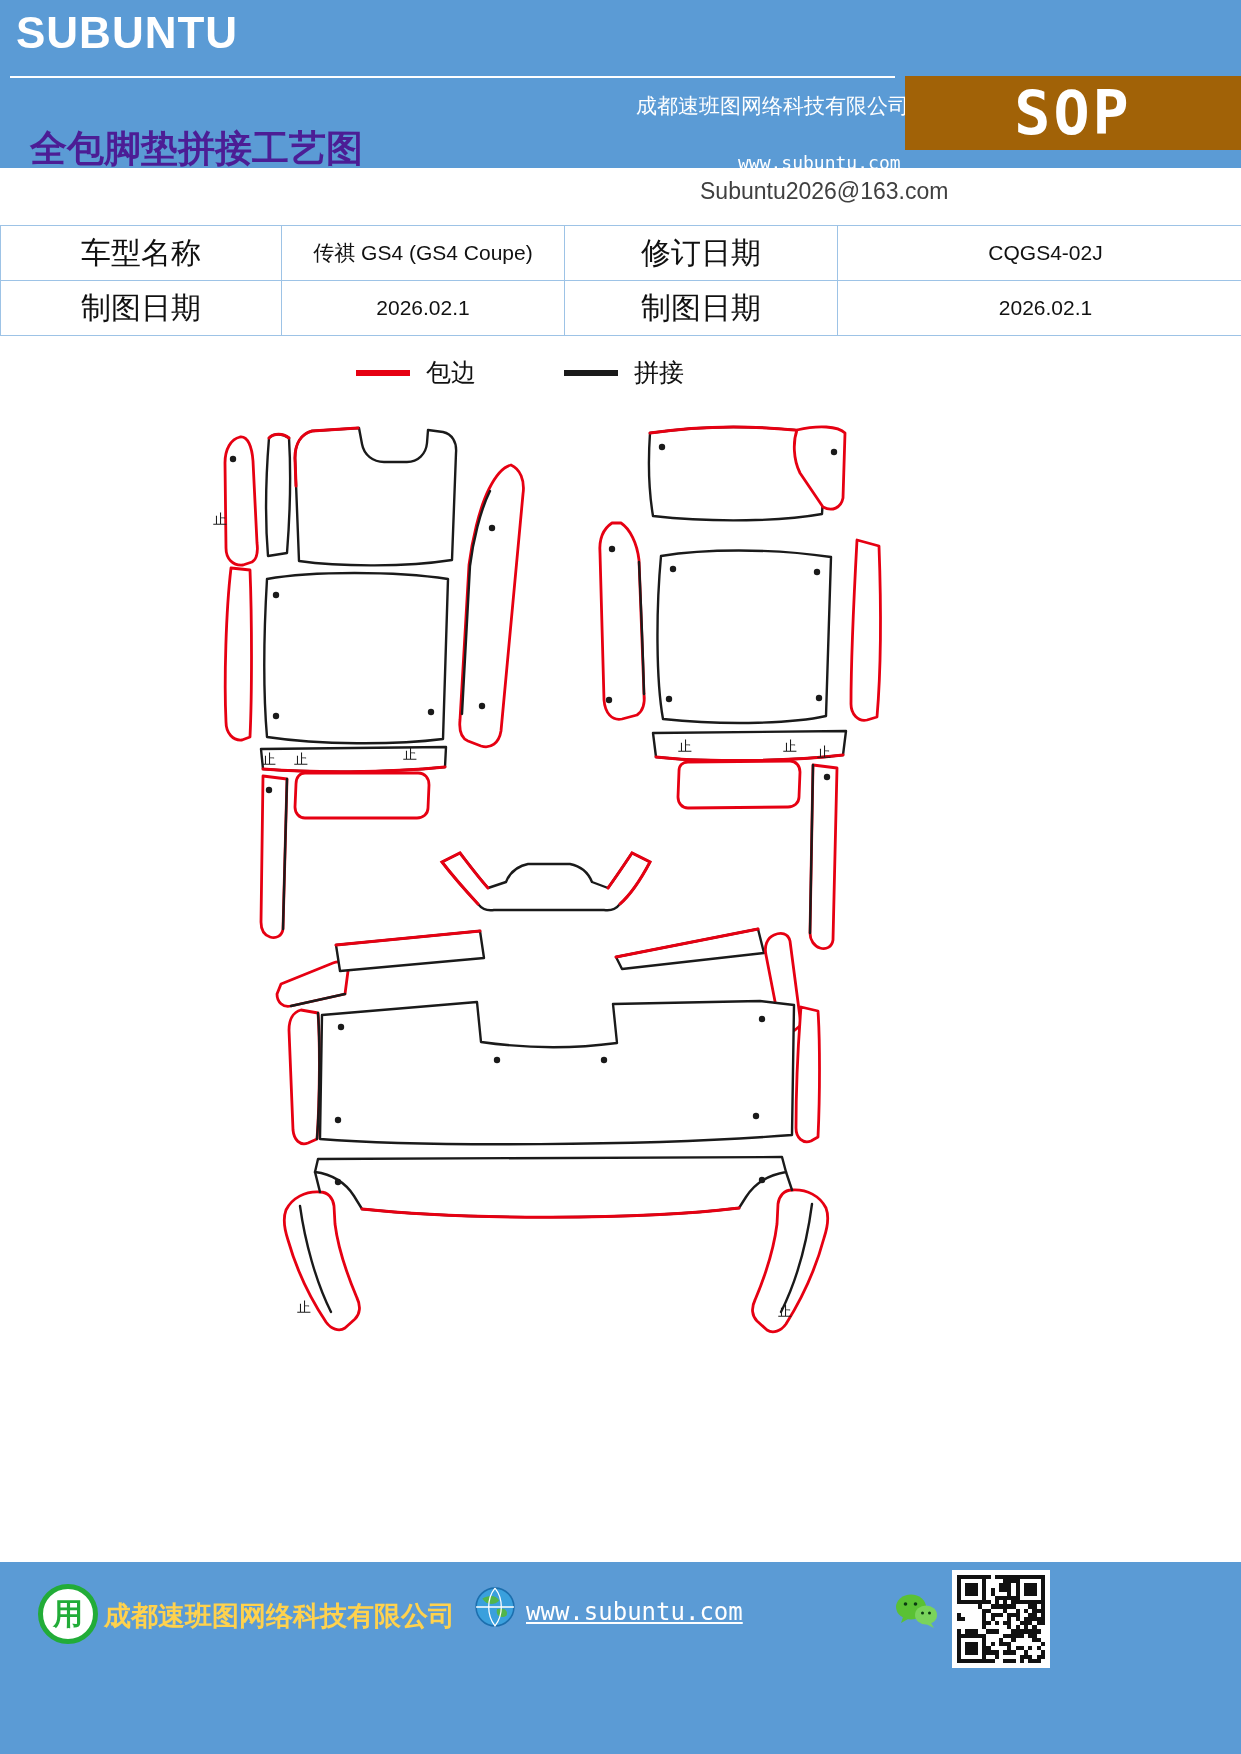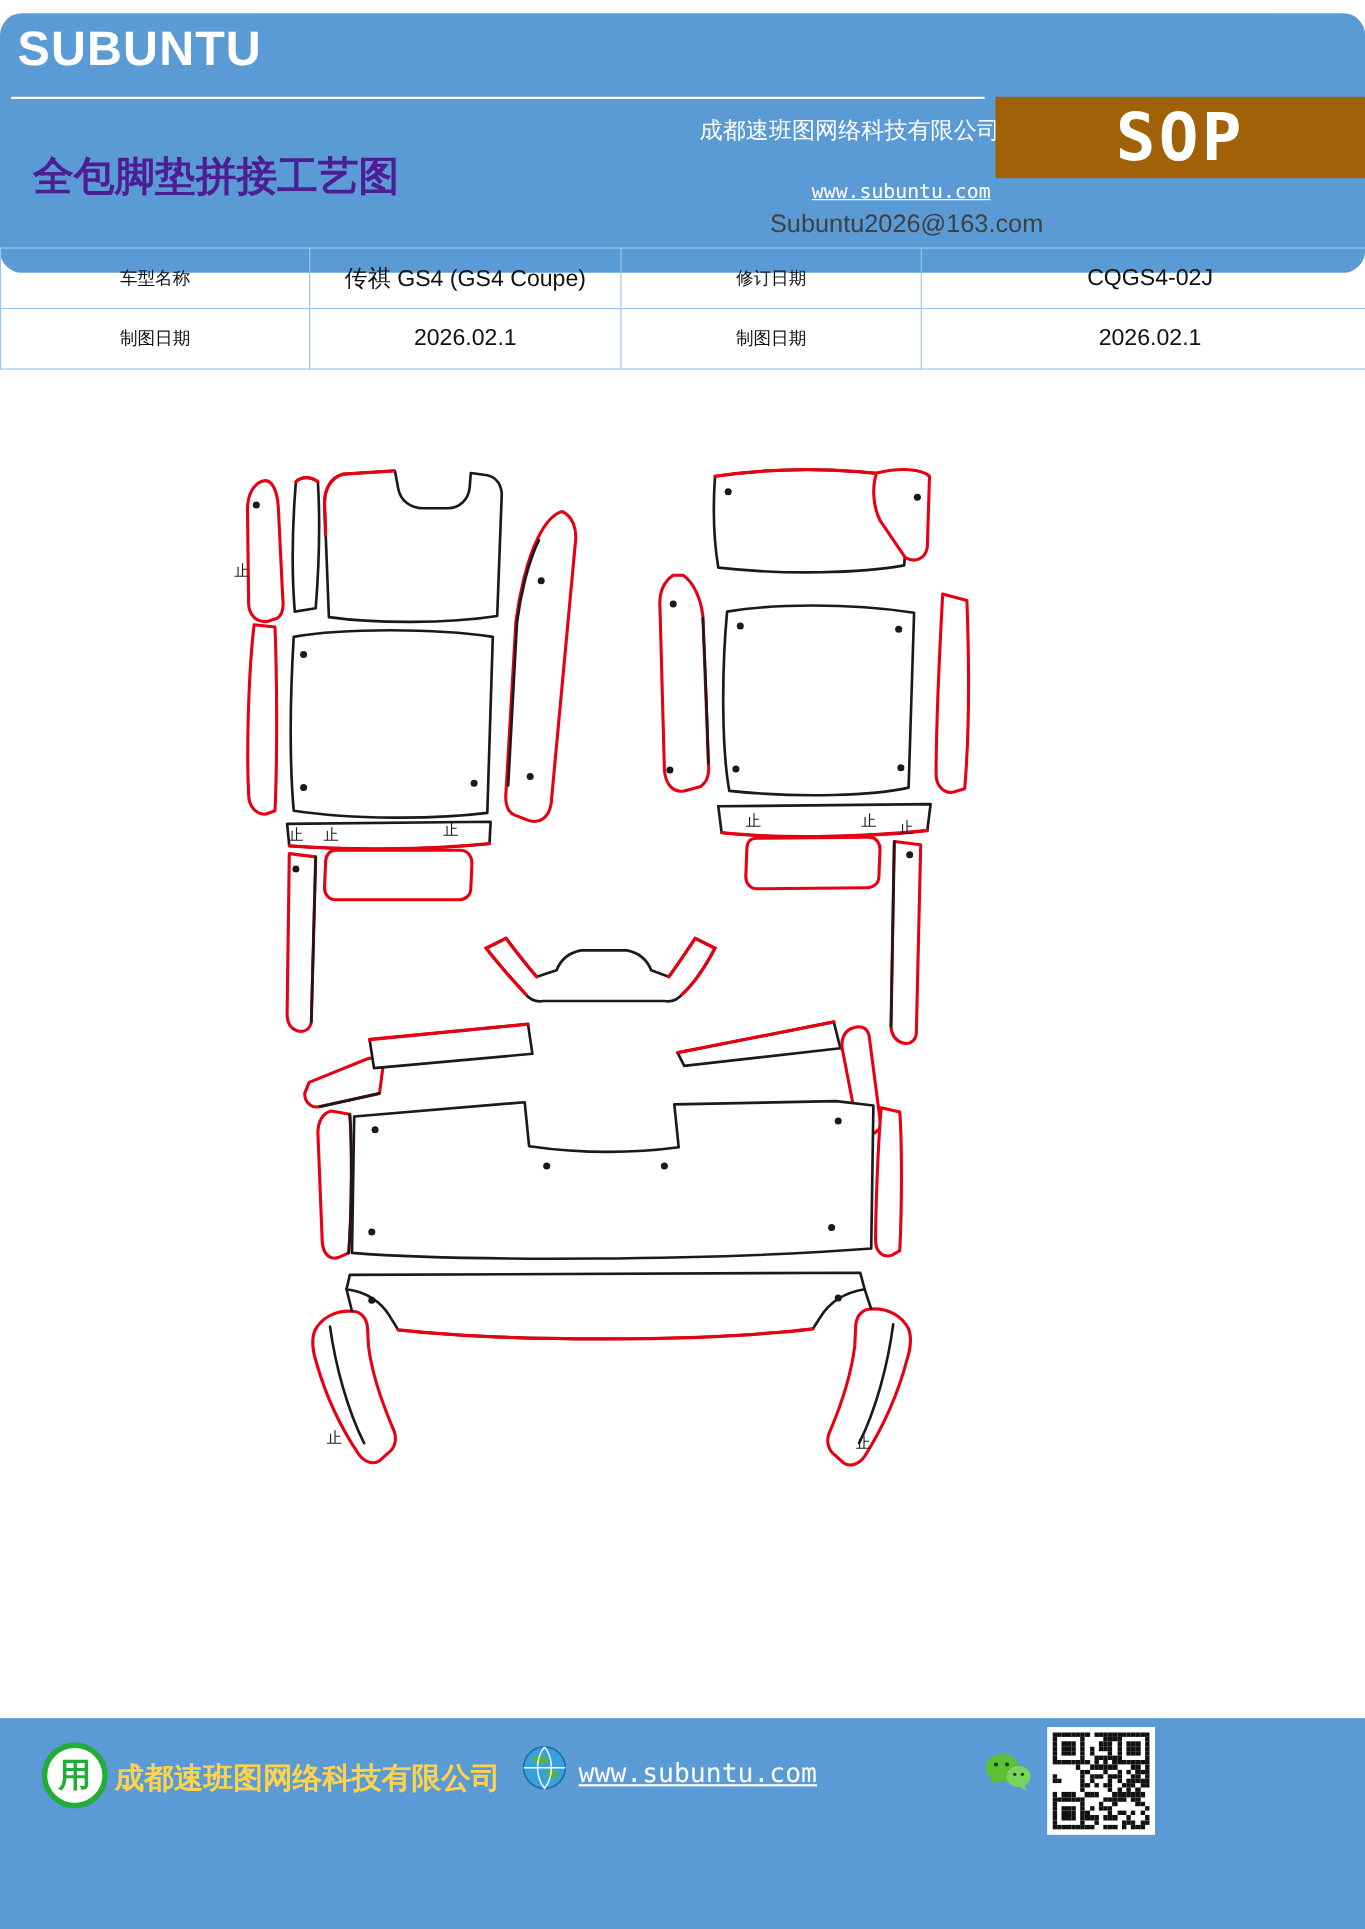--- a/index.html
+++ b/index.html
@@ -1,37 +1,37 @@
 <!DOCTYPE html>
 <html><head>
 <meta charset="utf-8">
 <style>
   html,body{margin:0;padding:0;}
   body{width:1241px;height:1754px;position:relative;background:#fff;
        font-family:"Liberation Sans",sans-serif;overflow:hidden;}
   .page{position:absolute;inset:0;width:1241px;height:1754px;}
 
   
-  .header{position:absolute;left:0;top:12px;width:1241px;height:236px;background:#5b9bd5;border-radius:20px;}
+  .header{position:absolute;left:0;top:0;width:1241px;height:168px;background:#5b9bd5;}
   .brand{position:absolute;left:16px;top:8px;font-size:44px;font-weight:800;color:#fff;letter-spacing:1px;}
   .header-rule{position:absolute;left:10px;top:76px;width:885px;height:2px;background:#fff;}
   .doc-title{position:absolute;left:30px;top:124px;font-size:37px;font-weight:700;color:#4c1d95;}
   .company{position:absolute;left:636px;top:92px;font-size:21px;color:#fff;font-family:"Liberation Serif",serif;}
   .website{position:absolute;left:738px;top:152px;font-size:18px;color:#fff;
            font-family:"DejaVu Sans Mono",monospace;text-decoration:underline;}
   .email{position:absolute;left:700px;top:178px;font-size:23px;color:#404040;
          font-family:Liberation Sans, sans-serif;}
   .sop-box{position:absolute;left:905px;top:76px;width:336px;height:74px;background:#a16207;
            display:flex;align-items:center;justify-content:center;}
   .sop-box span{font-family:"DejaVu Sans Mono",monospace;font-size:60px;font-weight:700;color:#fff;letter-spacing:3px;}
 
   
   .info-table{position:absolute;left:0;top:225px;width:1241px;height:105px;border-collapse:collapse;table-layout:fixed;}
   .info-table td{border:1px solid #9dc3e6;text-align:center;vertical-align:middle;height:52px;color:#111;}
-  .info-table td.lbl{font-size:16px;}
+  .info-table td.lbl{font-size:30px;}
   .info-table td.val{font-size:21px;margin-top:36px;}
   .c0{width:278px;} .c1{width:280px;} .c2{width:270px;} .c3{width:413px;}
 
   
   .legend{position:absolute;left:356px;top:356px;display:flex;align-items:center;font-size:25px;color:#111;}
   .swatch{display:inline-block;width:54px;height:6px;margin-right:16px;}
   .swatch.red{background:#e60012;}
   .swatch.black{background:#1a1a1a;margin-left:88px;}
 
   
@@ -87,20 +87,26 @@
     </tr>
     <tr>
       <td class="lbl c0">制图日期</td>
       <td class="val c1">2026.02.1</td>
       <td class="lbl c2">制图日期</td>
       <td class="val c3">2026.02.1</td>
     </tr>
   </tbody>
     </table>
 
+  <div class="legend">
+    <span class="swatch red"></span>
+    <span>包边</span>
+    <span class="swatch black"></span>
+    <span>拼接</span>
+  </div>
 
   <svg class="diagram" viewBox="0 0 1241 1754">
 
     <path class="matr" d="M240,437 C231,439 225,449 225,463 L226,548 C226,559 233,566 243,565 L252,562 C257,559 258,551 257,543 L253,461 C252,447 248,436 240,437 Z"></path>
     <path class="mat" d="M269,438 C266,475 265,520 268,556 L287,553 C290,515 291,472 289,438 C282,433 274,433 269,438 Z"></path>
     <path class="ovr" d="M269,438 C274,433 283,433 289,438"></path>
     <path class="mat" d="M299,561 L295,458 C295,444 301,434 312,431 L359,428 L362,444 C364,455 373,462 384,462 L407,462 C418,462 426,454 427,443 L428,430 L443,432 C452,434 457,442 456,453 L452,560 C407,567 341,567 299,561 Z"></path>
     <path class="ovr" d="M296,486 L295,458 C295,444 301,434 312,431 L358,428"></path>
     <path class="matr" d="M511,465 C520,469 525,480 523,494 L501,731 C499,743 491,749 481,746 L468,741 C461,738 459,730 460,720 L469,565 C472,541 479,509 489,489 C495,477 503,467 511,465 Z"></path>
     <path class="ovb" d="M462,714 L470,566 C473,542 480,511 490,491"></path>

